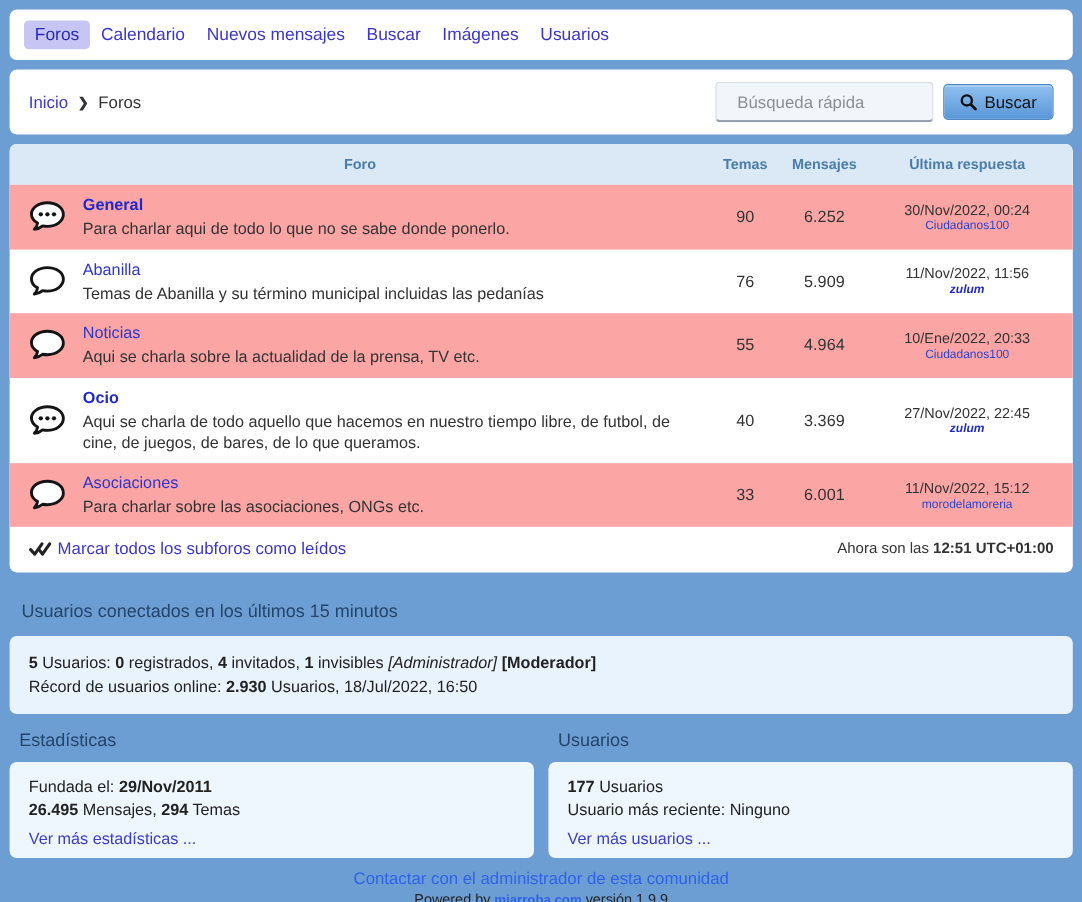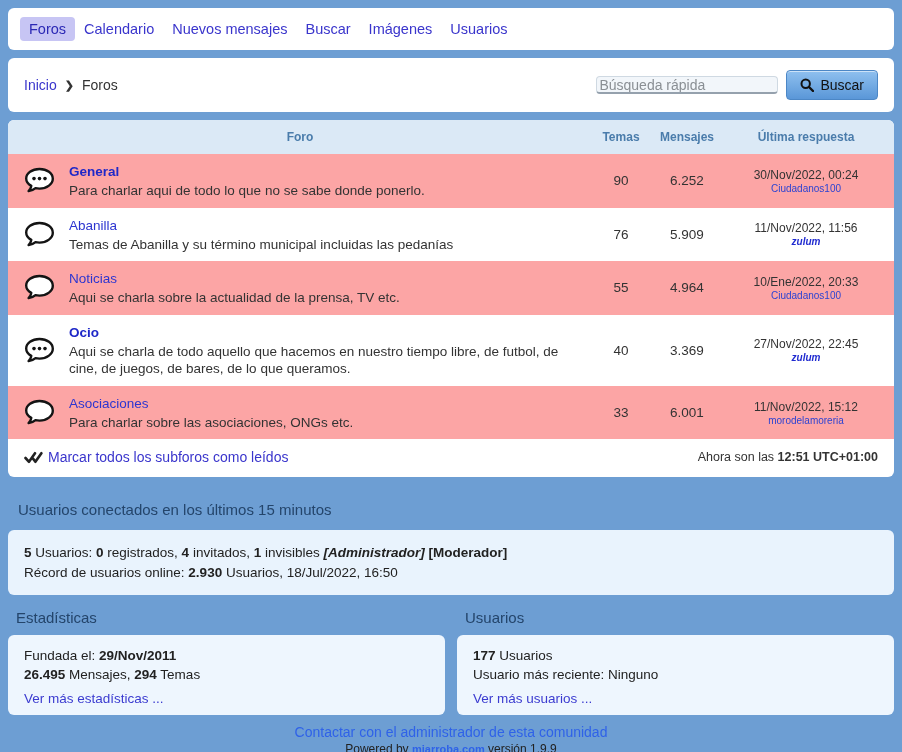--- a/index.html
+++ b/index.html
@@ -18,23 +18,23 @@
   .nav-item.active { background:#c7c5f4; color:#2b28b5; }
 
   
   .breadcrumb-bar { height:54px; display:flex; align-items:center; justify-content:space-between; padding:0 16px; margin-bottom:8px; }
   .crumbs { display:flex; align-items:center; gap:8px; font-size:14px; }
   .crumb-link { color:#3a35cc; cursor:pointer; }
   .crumb-sep { color:#333; font-size:11px; font-weight:bold; }
   .crumb-current { color:#333; }
   .search-area { display:flex; align-items:center; gap:8px; }
   .search-input {
-    width:182px; height:18px; background:#f2f6fa;
+    width:182px; height:34px; background:#f2f6fa;
     border:1px solid #cfd9e2; border-bottom:2px solid #95a1ad;
-    border-radius:4px; padding:0 2px; font-size:14px; color:#404040;
+    border-radius:4px; padding:0 17px; font-size:14px; color:#404040;
     font-family:"Liberation Sans", sans-serif;
   }
   .search-input::placeholder { color:#8a8f94; }
   .search-btn {
     height:30px; padding:0 13px; display:flex; align-items:center; gap:6px;
     background:linear-gradient(#8fc0ef,#superseded 0, #5a97d8); 
     background:linear-gradient(#8fc0ef,#5a97d8);
     border:1px solid #4c87c6; border-radius:4px;
     font-size:14px; color:#111; cursor:pointer;
     box-shadow:inset 0 1px 0 rgba(255,255,255,.55);
@@ -66,21 +66,21 @@
   .last-user.hot { font-weight:bold; font-style:italic; color:#1f2ad0; }
 
   .t-footer { display:flex; justify-content:space-between; align-items:center; padding:10px 16px 12px; }
   .mark-read { display:flex; align-items:center; gap:5px; color:#3a35cc; font-size:14px; cursor:pointer; }
   .now-text { font-size:12.5px; color:#333; }
   .now-text b { font-size:12.5px; }
 
   
   .section-heading { color:#24456b; font-size:15px; padding:16px 10px 12px; }
   .online-panel { background:#e9f3fd; border-radius:6px; padding:13px 16px; font-size:13.5px; color:#222; line-height:1.45; }
-  .admin-tag { font-weight:bold; font-style:italic; }
+  .admin-tag { font-weight:normal; font-style:italic; }
   .mod-tag { font-weight:bold; }
 
   
   .bottom-cols { display:flex; gap:12px; }
   .bottom-col { flex:1; min-width:0; }
   .col-heading { color:#24456b; font-size:15px; padding:14px 8px 9px; }
   .panel { background:#eef6fe; border-radius:6px; padding:12px 16px; font-size:13.5px; color:#222; line-height:1.35; height:80px; }
   .panel .more-link { display:inline-block; color:#3b3bd0; margin-top:6px; cursor:pointer; }
 
   

